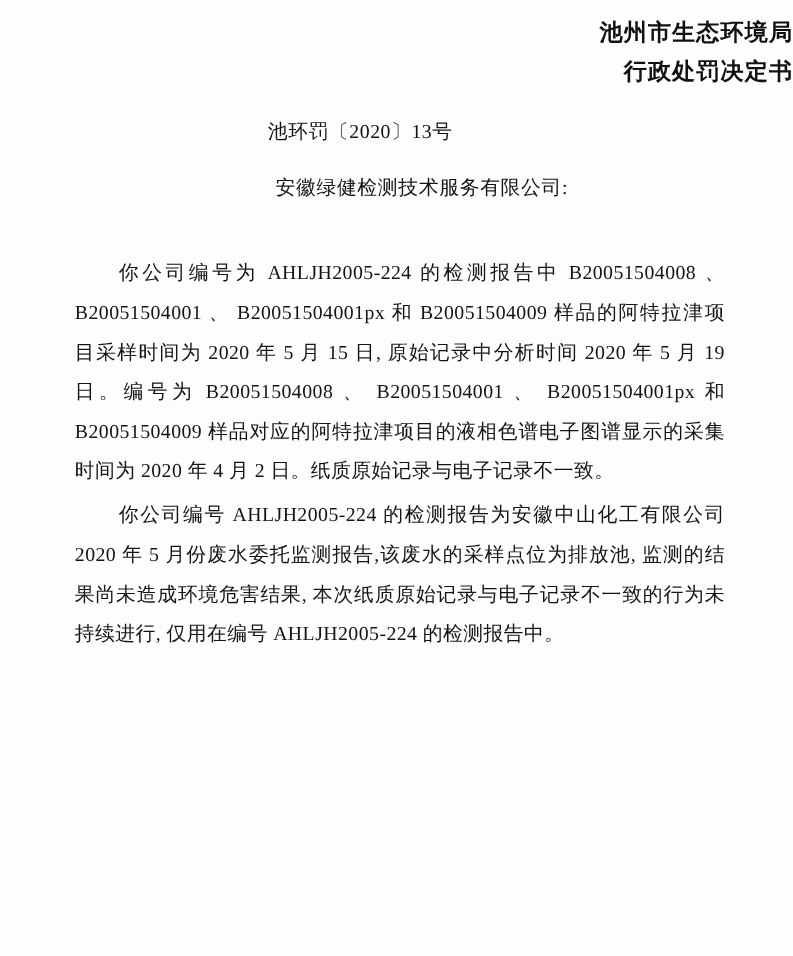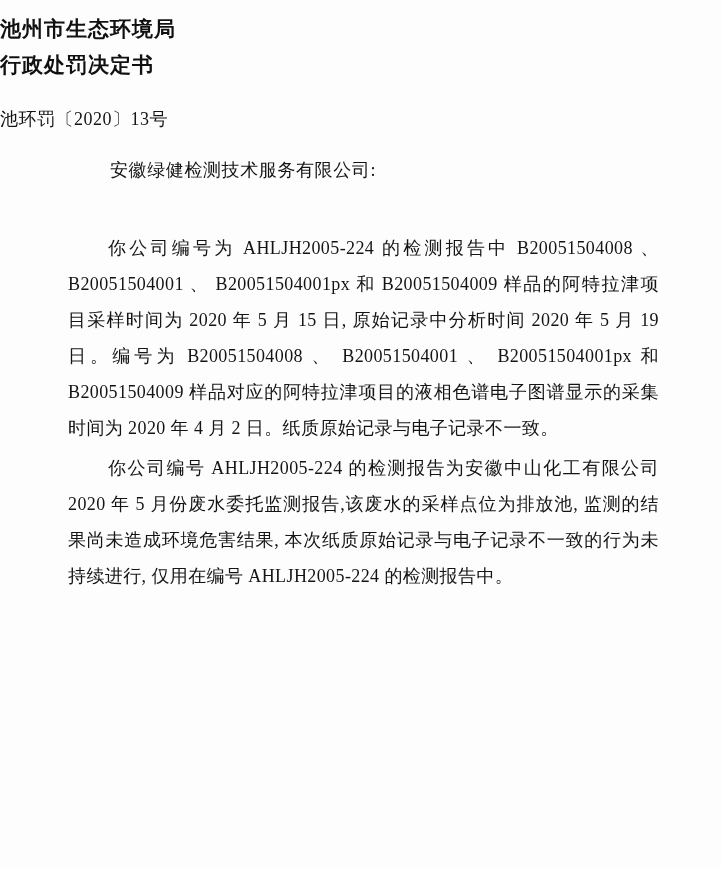--- a/index.html
+++ b/index.html
@@ -16,49 +16,50 @@
   }
   .page {
     position: relative;
     width: 721px;
     height: 869px;
     background: #fdfdfd;
     padding: 0;
     box-sizing: border-box;
   }
   .doc-title {
-    text-align: left;
+    text-align: right;
     font-weight: bold;
     font-size: 21px;
     letter-spacing: 1px;
     line-height: 1.45;
     margin: 0;
     padding-top: 14px;
     color: #101010;
   }
   .doc-subtitle {
-    text-align: left;
+    text-align: right;
     font-weight: bold;
     font-size: 21px;
     letter-spacing: 1px;
     line-height: 1.45;
     margin: 0;
     padding-top: 6px;
     color: #101010;
   }
   .doc-number {
-    text-align: left;
+    text-align: center;
     font-size: 18px;
     margin: 26px 66px 0 0;
     letter-spacing: 0.5px;
     color: #141414;
   }
   .addressee-block {
     margin: 22px 0 0 0;
     padding: 0 64px 0 110px;
+    text-align: center;
   }
   .addressee-line {
     font-size: 18px;
     line-height: 1.95;
     letter-spacing: 0.6px;
     color: #141414;
     white-space: nowrap;
   }
   .body-block {
     margin-top: 26px;

